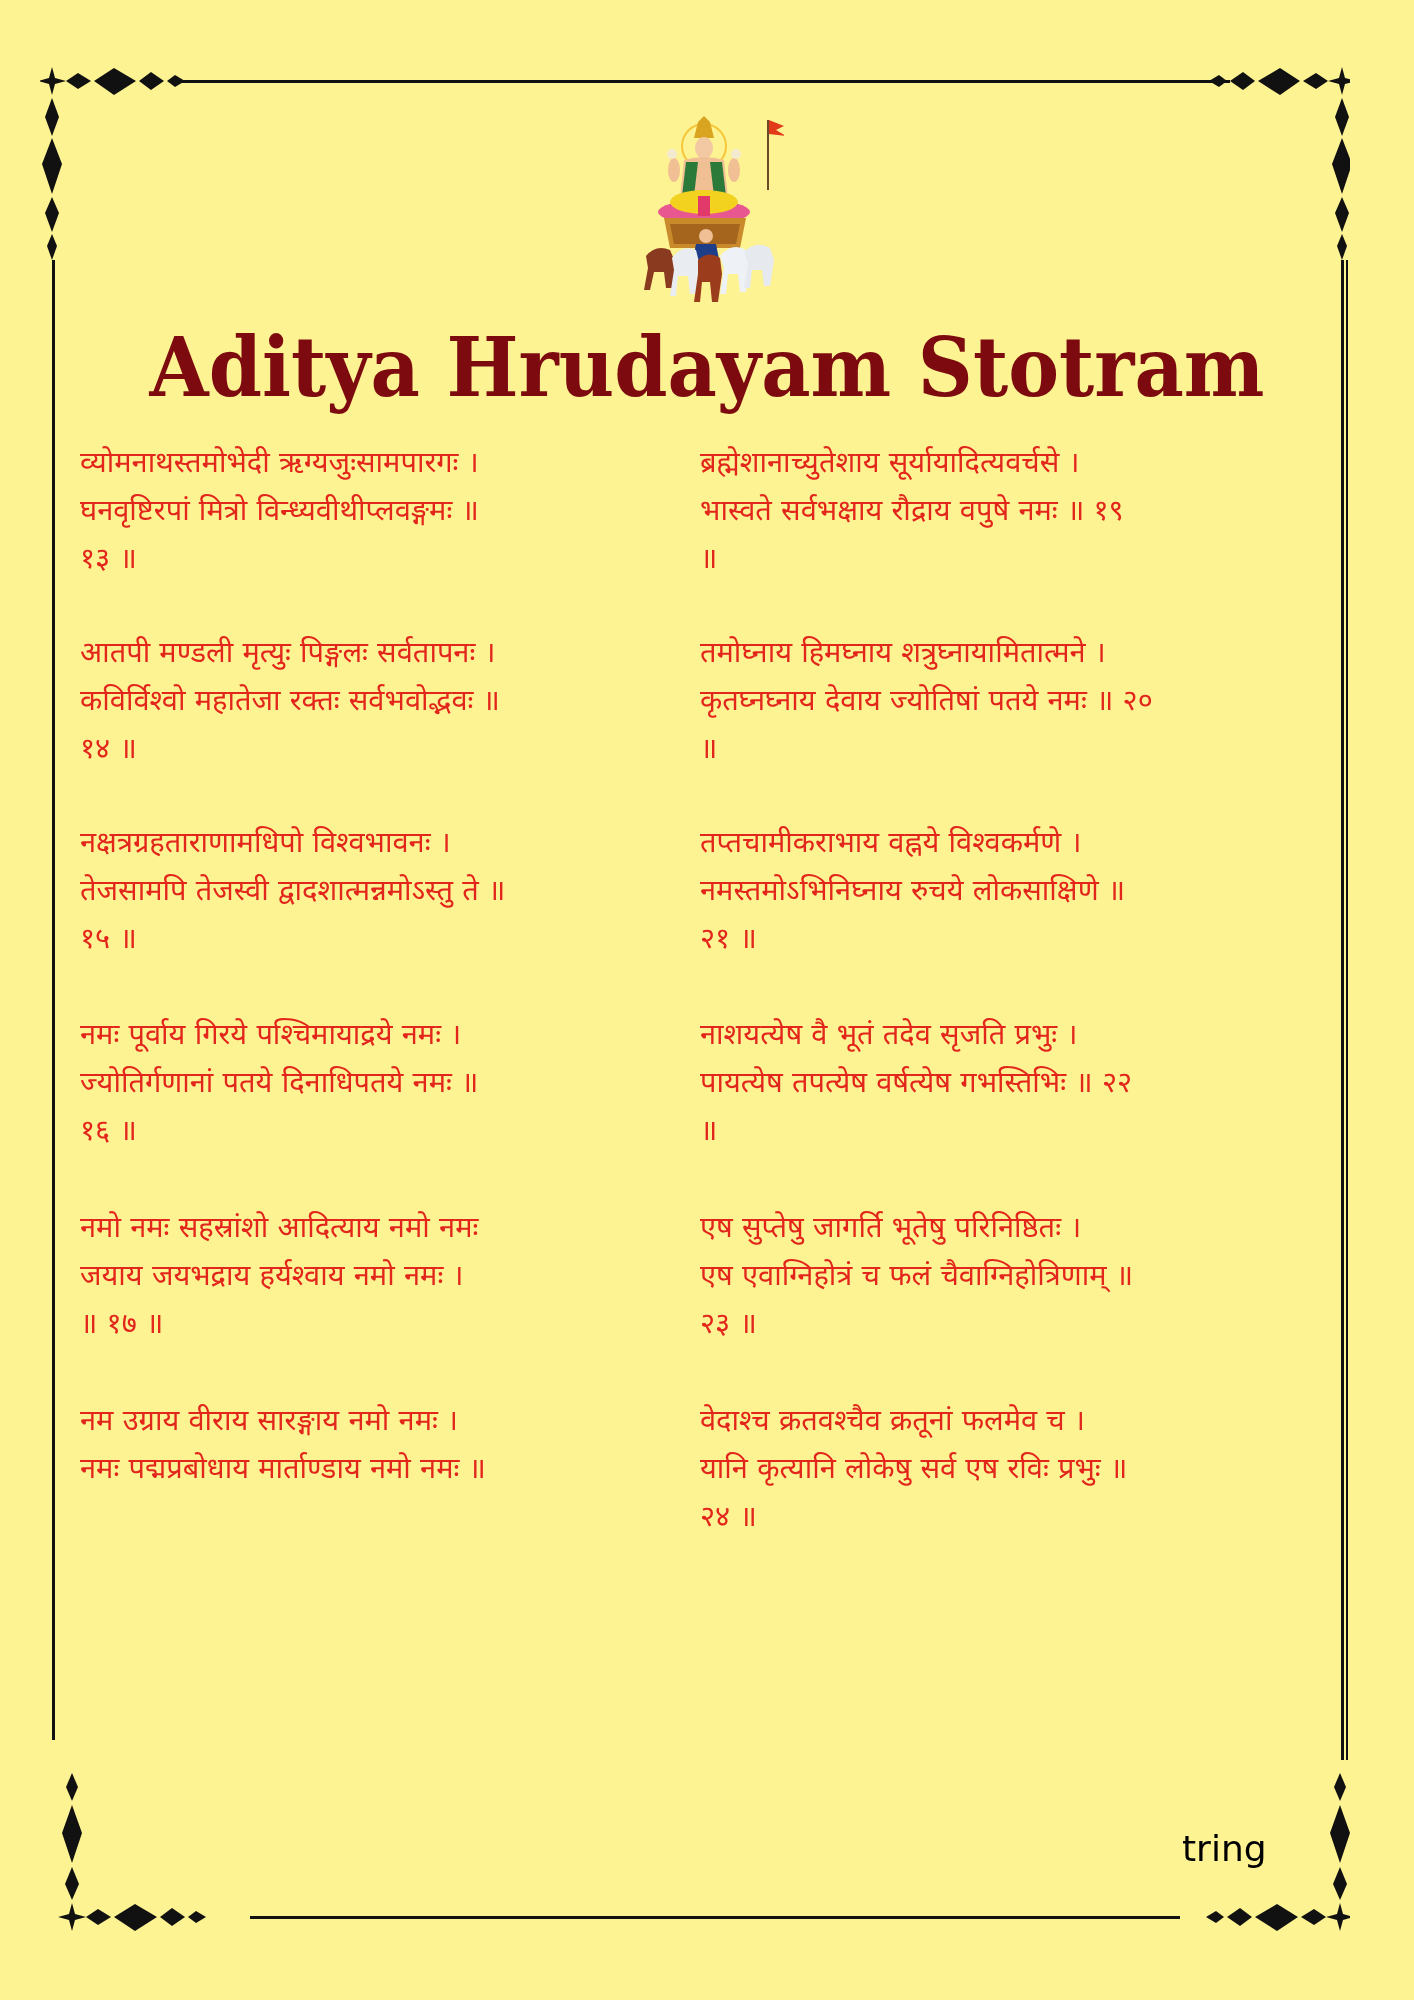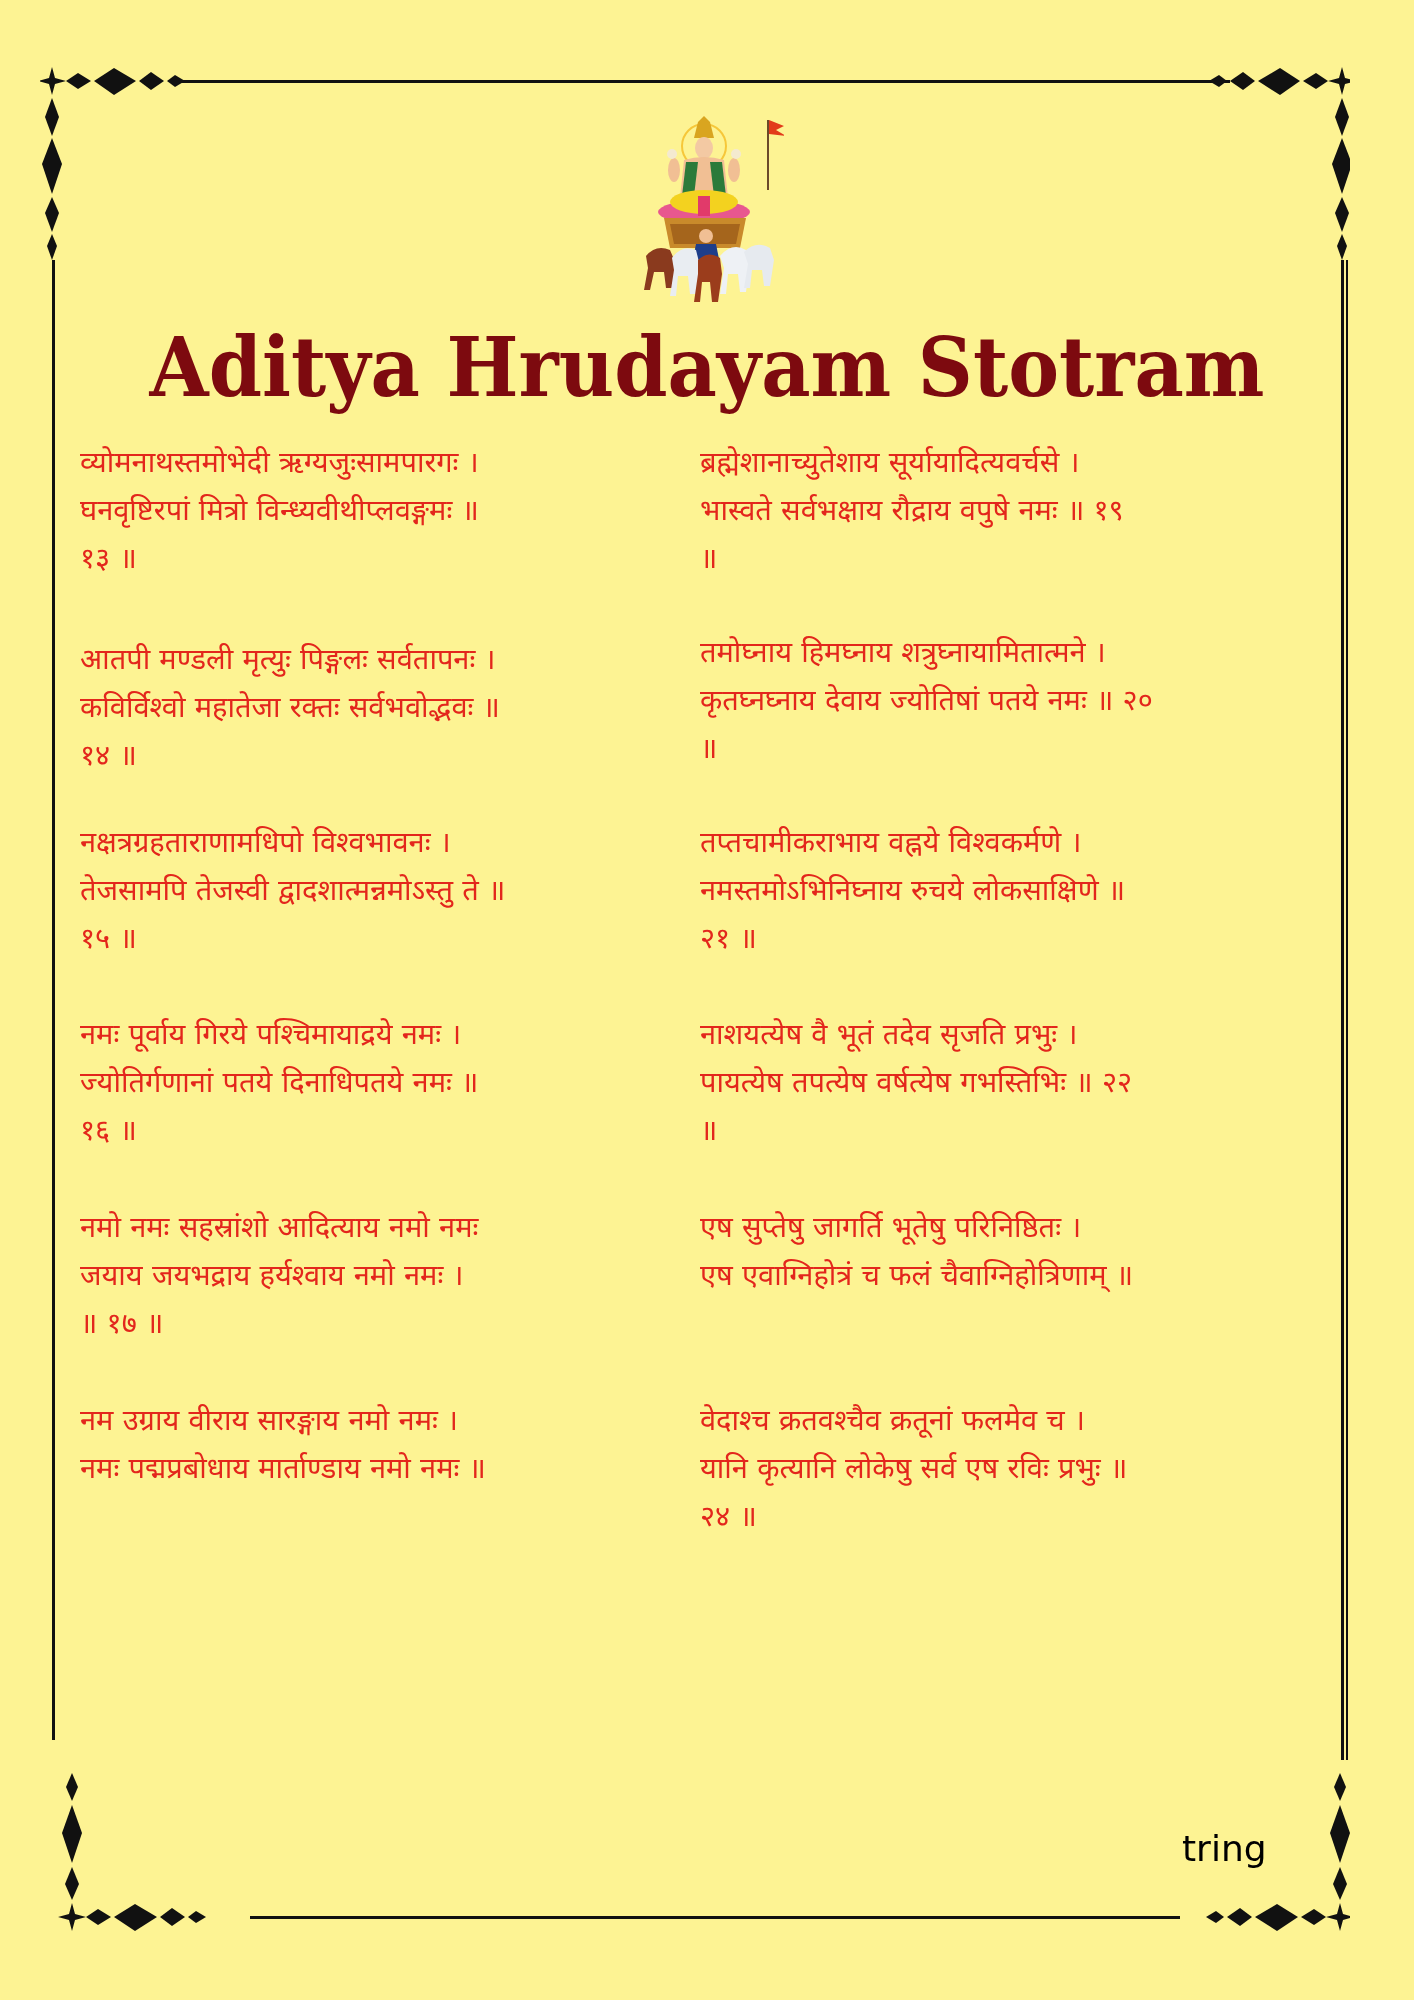--- a/index.html
+++ b/index.html
@@ -224,21 +224,21 @@
 
   <div class="title">Aditya Hrudayam Stotram</div>
 
   <div class="verses">
     <div class="col col-left">
       <div class="verse" style="top:0px">
         <span class="line">व्योमनाथस्तमोभेदी ऋग्यजुःसामपारगः ।</span>
         <span class="line">घनवृष्टिरपां मित्रो विन्ध्यवीथीप्लवङ्गमः ॥</span>
         <span class="line">१३ ॥</span>
       </div>
-      <div class="verse" style="top:197px">
+      <div class="verse" style="top:190px">
         <span class="line">आतपी मण्डली मृत्युः पिङ्गलः सर्वतापनः ।</span>
         <span class="line">कविर्विश्वो महातेजा रक्तः सर्वभवोद्भवः ॥</span>
         <span class="line">१४ ॥</span>
       </div>
       <div class="verse" style="top:380px">
         <span class="line">नक्षत्रग्रहताराणामधिपो विश्वभावनः ।</span>
         <span class="line">तेजसामपि तेजस्वी द्वादशात्मन्नमोऽस्तु ते ॥</span>
         <span class="line">१५ ॥</span>
       </div>
       <div class="verse" style="top:572px">
@@ -274,20 +274,21 @@
         <span class="line">२१ ॥</span>
       </div>
       <div class="verse" style="top:572px">
         <span class="line">नाशयत्येष वै भूतं तदेव सृजति प्रभुः ।</span>
         <span class="line">पायत्येष तपत्येष वर्षत्येष गभस्तिभिः ॥ २२</span>
         <span class="line">॥</span>
       </div>
       <div class="verse" style="top:765px">
         <span class="line">एष सुप्तेषु जागर्ति भूतेषु परिनिष्ठितः ।</span>
         <span class="line">एष एवाग्निहोत्रं च फलं चैवाग्निहोत्रिणाम् ॥</span>
+        <span class="line">२३ ॥</span>
       </div>
       <div class="verse" style="top:958px">
         <span class="line">वेदाश्च क्रतवश्चैव क्रतूनां फलमेव च ।</span>
         <span class="line">यानि कृत्यानि लोकेषु सर्व एष रविः प्रभुः ॥</span>
         <span class="line">२४ ॥</span>
       </div>
     </div>
   </div>
 
   <div class="logo">tring</div>

